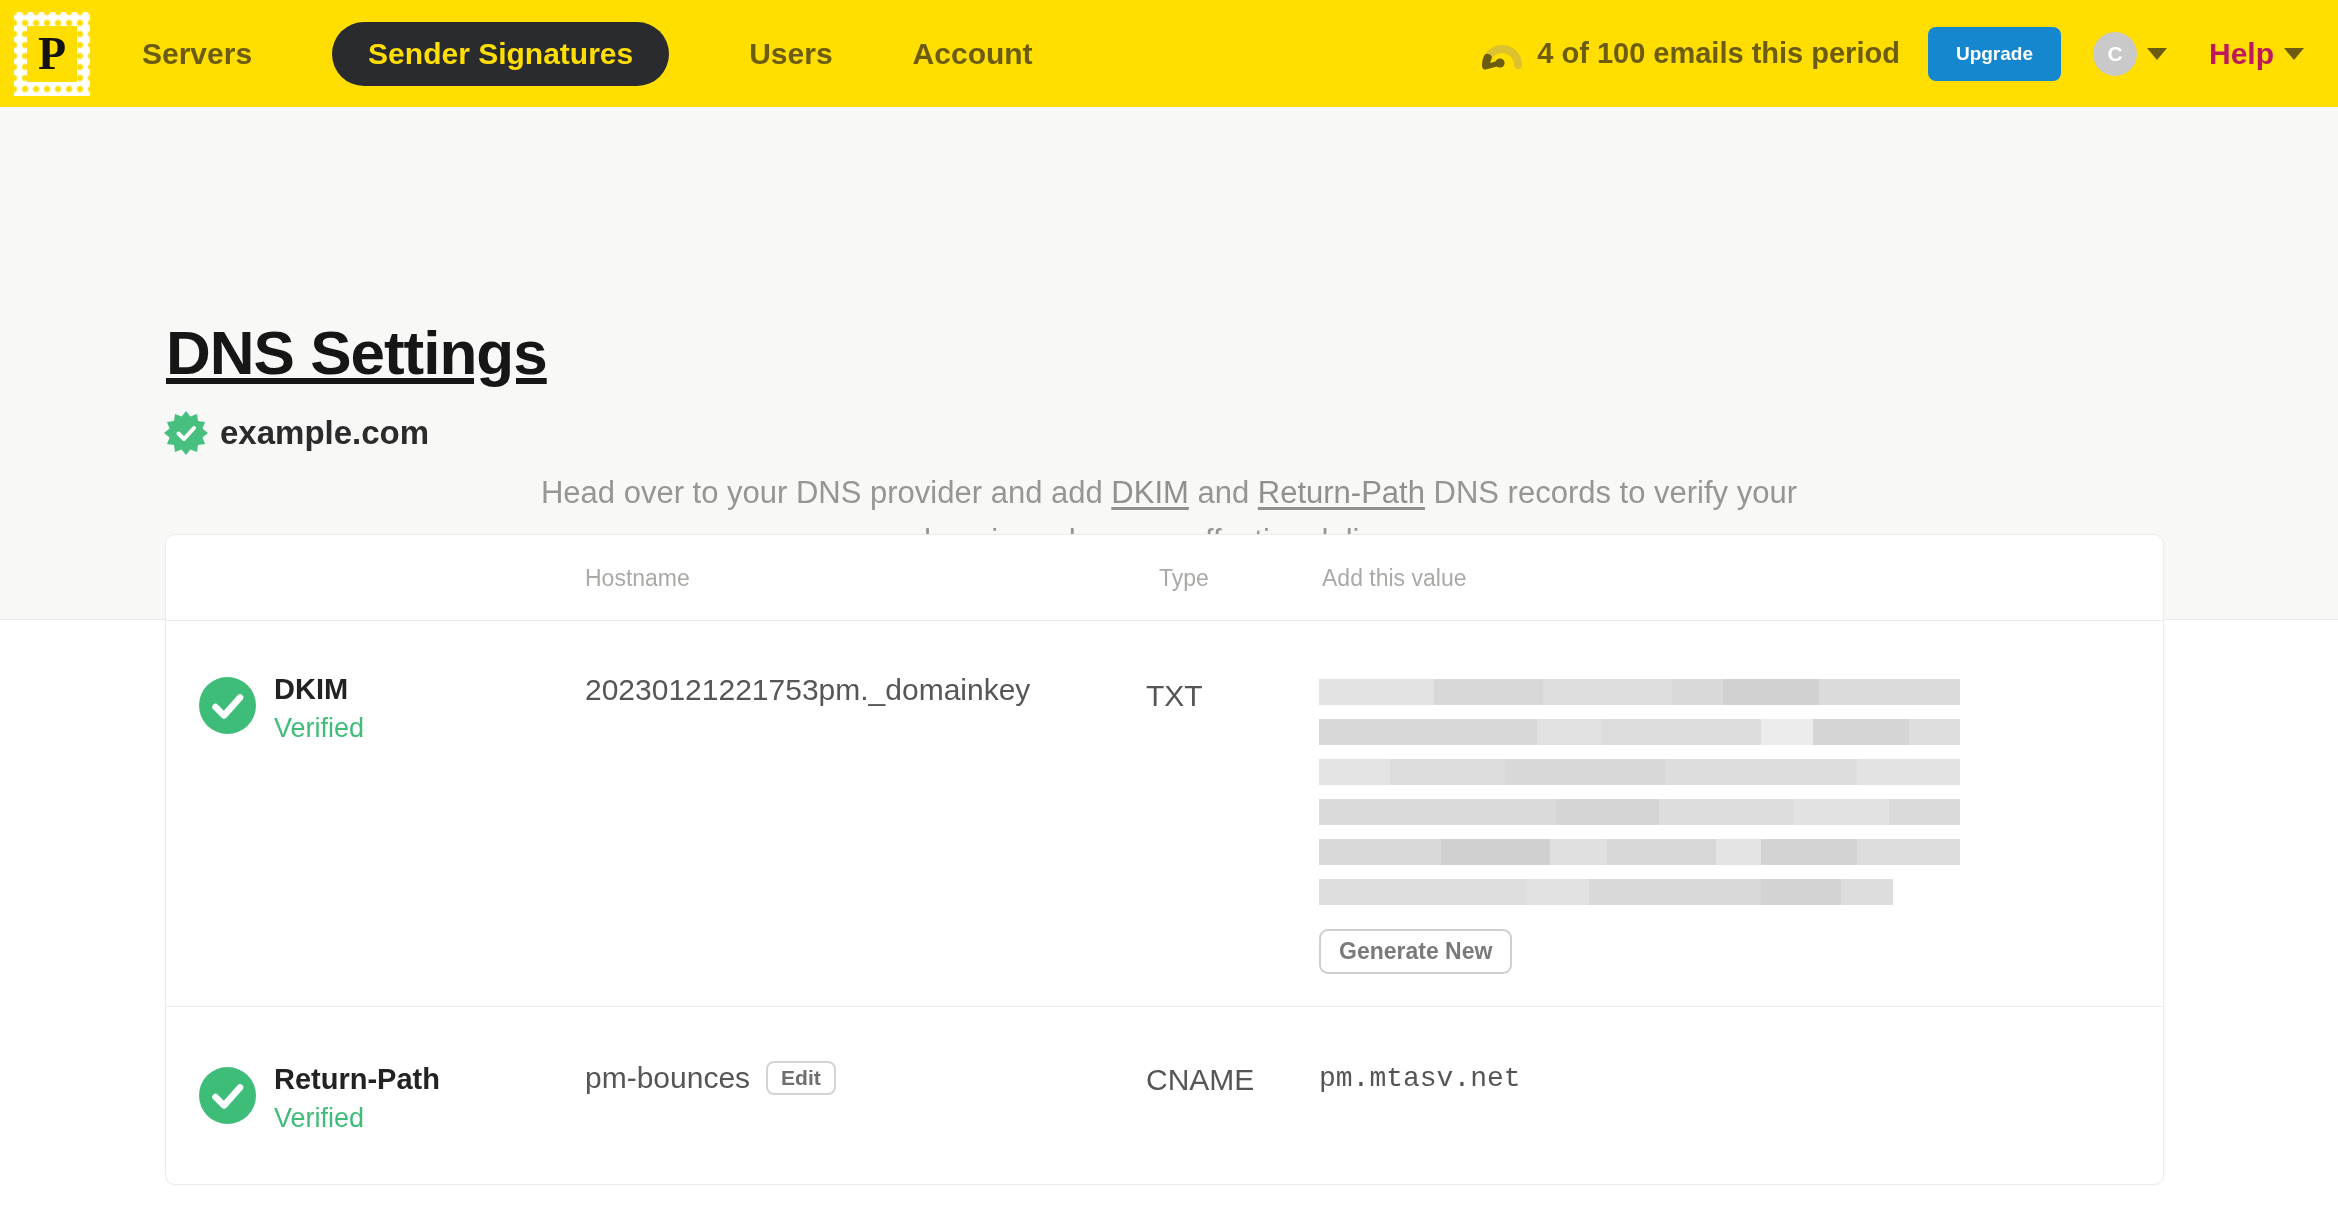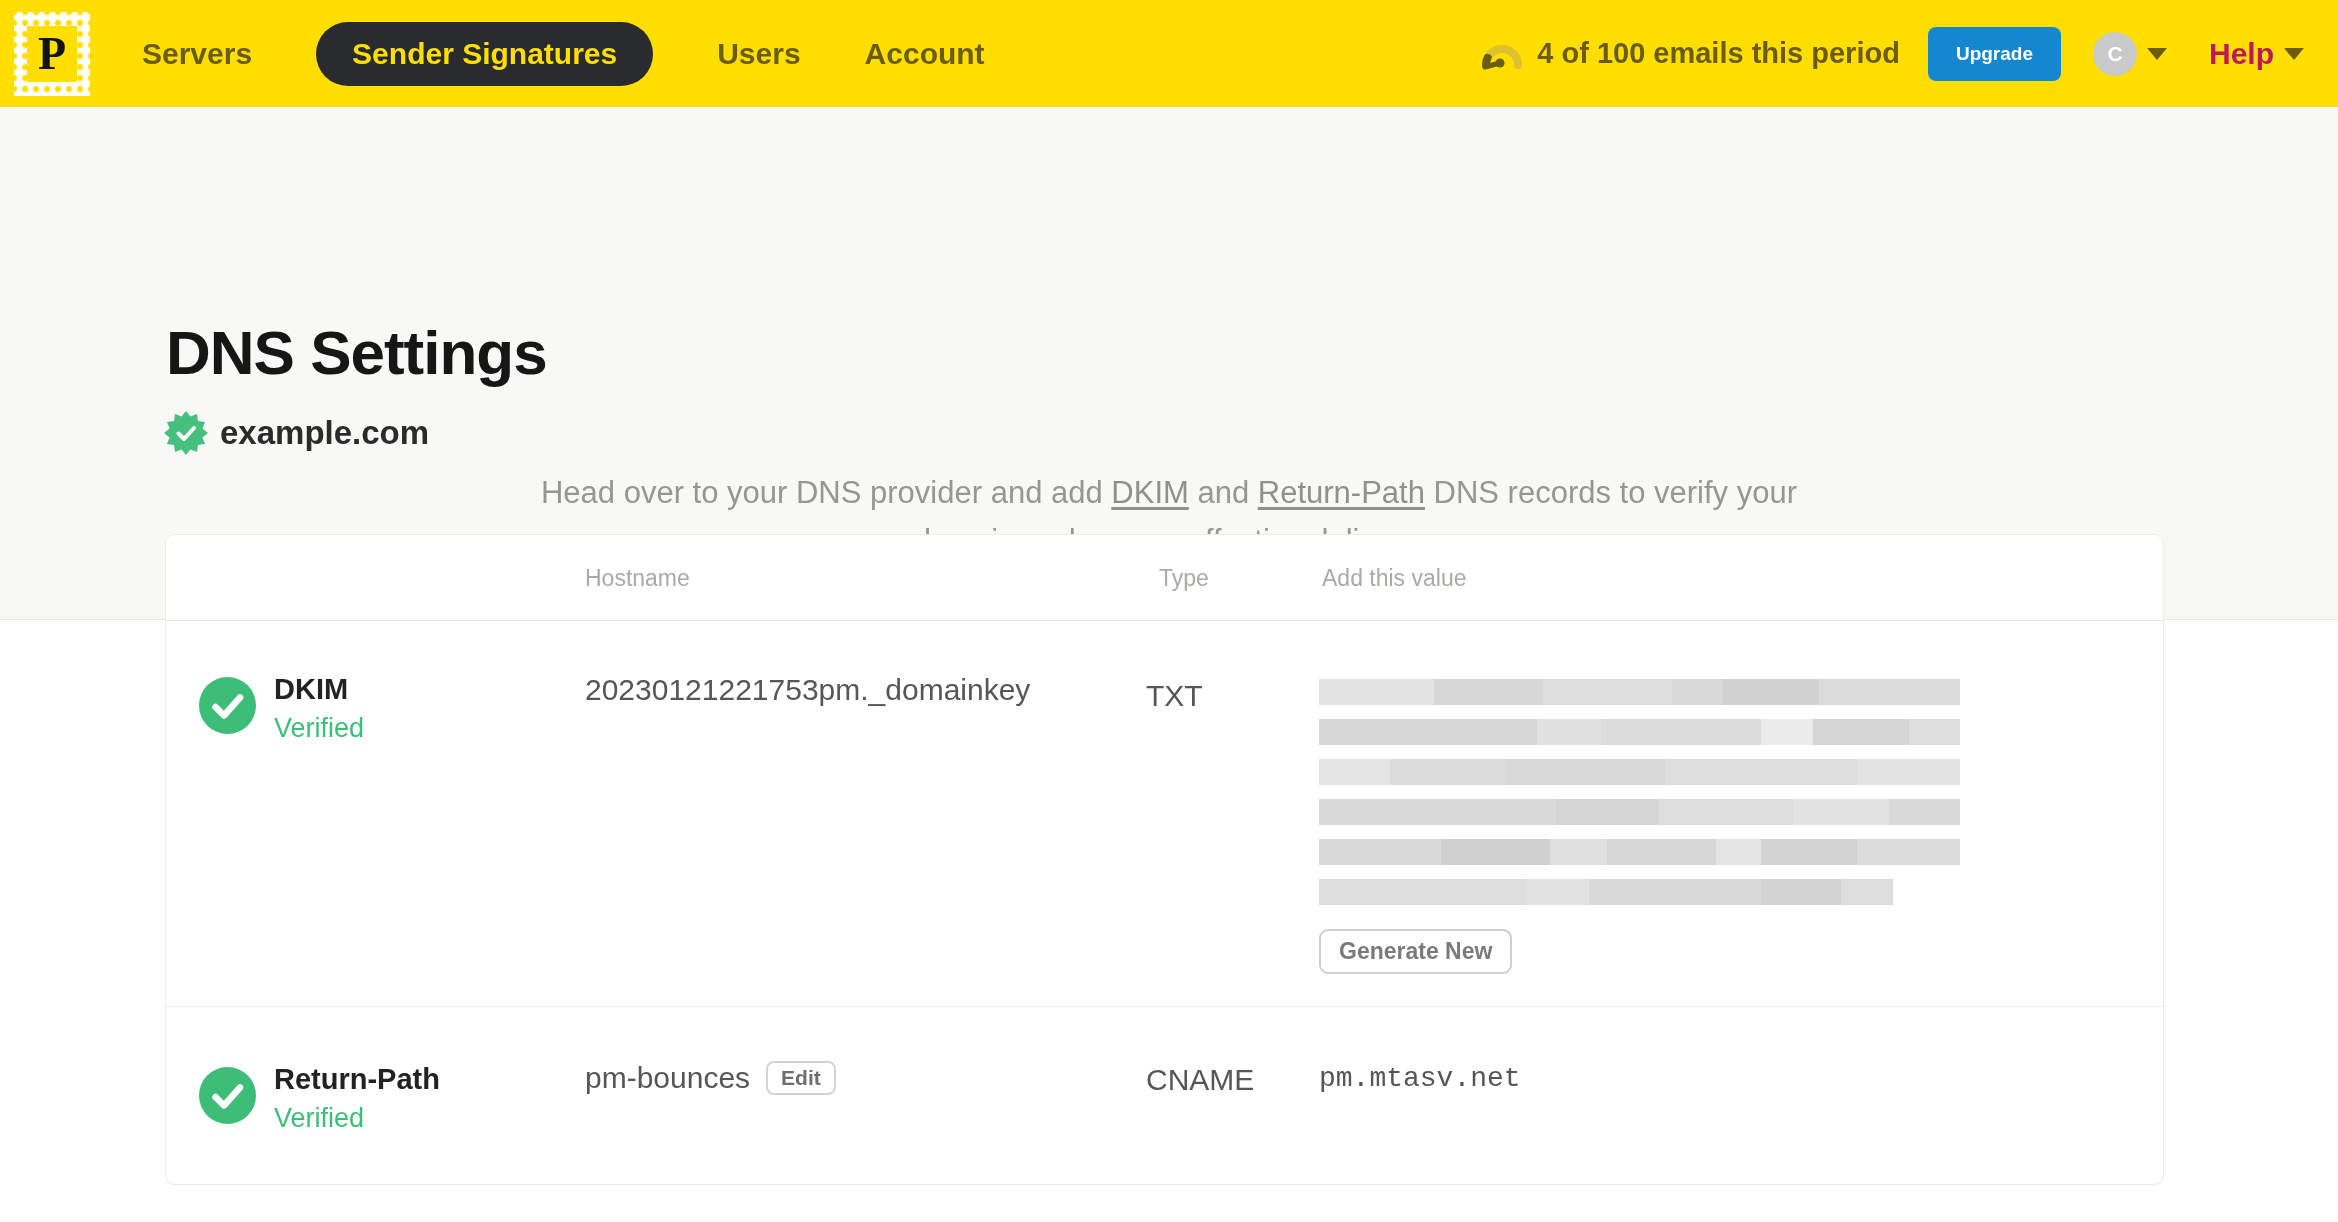--- a/index.html
+++ b/index.html
@@ -11,42 +11,42 @@
   .topbar { position:absolute; left:0; top:0; width:2338px; height:107px; background:#FFDE00;
             display:flex; align-items:center; padding:0 34px 0 14px; }
   .stamp { position:relative; width:76px; height:84px; background:#ffffff; flex:0 0 auto;
            display:flex; align-items:center; justify-content:center; }
   .stamp::before { content:""; position:absolute; inset:0;
            background-image:radial-gradient(circle, #FFDE00 2.9px, rgba(255,222,0,0) 3.3px);
            background-size:11px 11px; background-position:-5.5px -5.5px; }
   .stamp-inner { position:relative; width:50px; height:56px; background:#FFDE00;
            display:flex; align-items:center; justify-content:center;
            font-family:"Liberation Serif", serif; font-weight:bold; font-size:46px; color:#131313; }
-  nav.mainnav { display:flex; align-items:center; gap:64px; margin-left:52px; }
+  nav.mainnav { display:flex; align-items:center; gap:80px; margin-left:52px; }
   .nav-item { font-size:30px; font-weight:bold; color:#6B5C12; text-decoration:none; cursor:pointer; white-space:nowrap; }
   .nav-item.pill { background:#2A2B2E; color:#FFDE00; height:64px; display:flex; align-items:center;
                    padding:0 36px; border-radius:33px; }
   .top-right { margin-left:auto; display:flex; align-items:center; }
   .usage { font-size:29px; font-weight:bold; color:#6B5C12; margin-left:12px; white-space:nowrap; }
   .upgrade { margin-left:28px; background:#1587CE; color:#ffffff; border:none; border-radius:8px;
              height:54px; padding:0 28px; font-size:19px; font-weight:bold; cursor:pointer;
              font-family:"Liberation Sans", sans-serif; }
   .avatar-wrap { display:flex; align-items:center; margin-left:32px; cursor:pointer; }
   .avatar { width:44px; height:44px; border-radius:50%; background:#C9C9C9; color:#ffffff;
             display:flex; align-items:center; justify-content:center; font-size:21px; font-weight:bold; }
   .caret { width:0; height:0; border-left:10px solid transparent; border-right:10px solid transparent;
            border-top:12px solid #6B5C12; margin-left:10px; }
   .help-wrap { display:flex; align-items:center; margin-left:42px; cursor:pointer; }
   .help-label { font-size:30px; font-weight:bold; color:#be185d; }
 
   
   .hero { position:absolute; left:0; top:107px; width:2338px; height:513px; background:#F8F8F6;
           border-bottom:1px solid #E8E8E5; }
   .page-title { position:absolute; left:166px; top:210px; font-size:62px; font-weight:800;
-                color:#161616; letter-spacing:-1px; }
+                color:#161616; letter-spacing:-1px;text-decoration:underline; }
   .domain-row { position:absolute; left:164px; top:304px; display:flex; align-items:center; gap:12px; }
   .domain-name { font-size:33px; font-weight:bold; color:#2B2B2B; }
   .intro { position:absolute; left:0; top:362px; width:2338px; text-align:center; }
   .intro-inner { display:inline-block; width:1280px; font-size:31px; line-height:48px; color:#969692; }
   .intro a { color:#90908C; text-decoration:underline; text-underline-offset:4px; cursor:pointer; }
 
   
   .card { position:absolute; left:165px; top:534px; width:1999px; height:651px; background:#ffffff;
           border:1px solid #ECECEA; border-radius:10px; box-shadow:0 1px 2px rgba(0,0,0,0.03); }
   .thead { position:relative; height:86px; border-bottom:1px solid #E9E9E7; }

